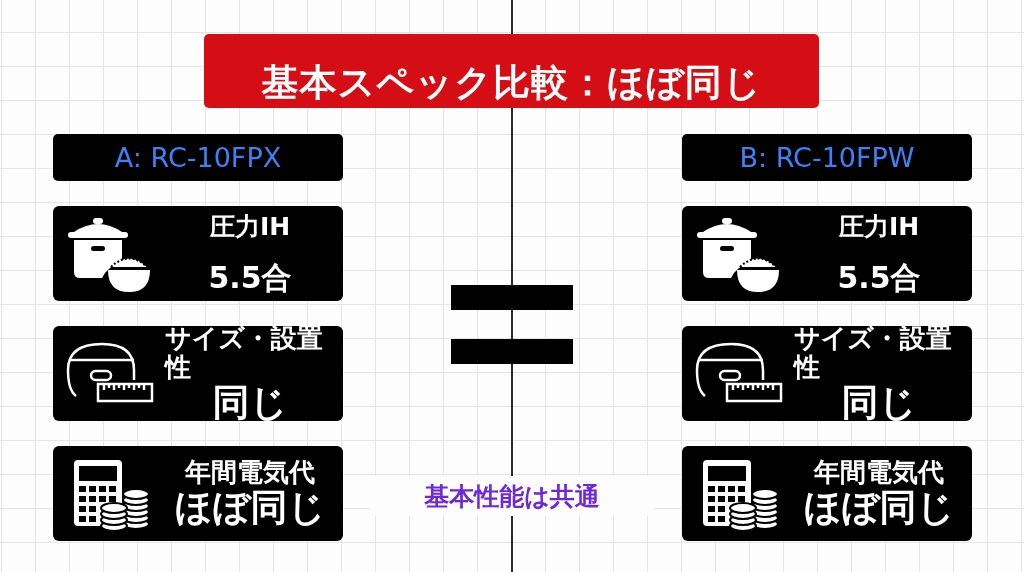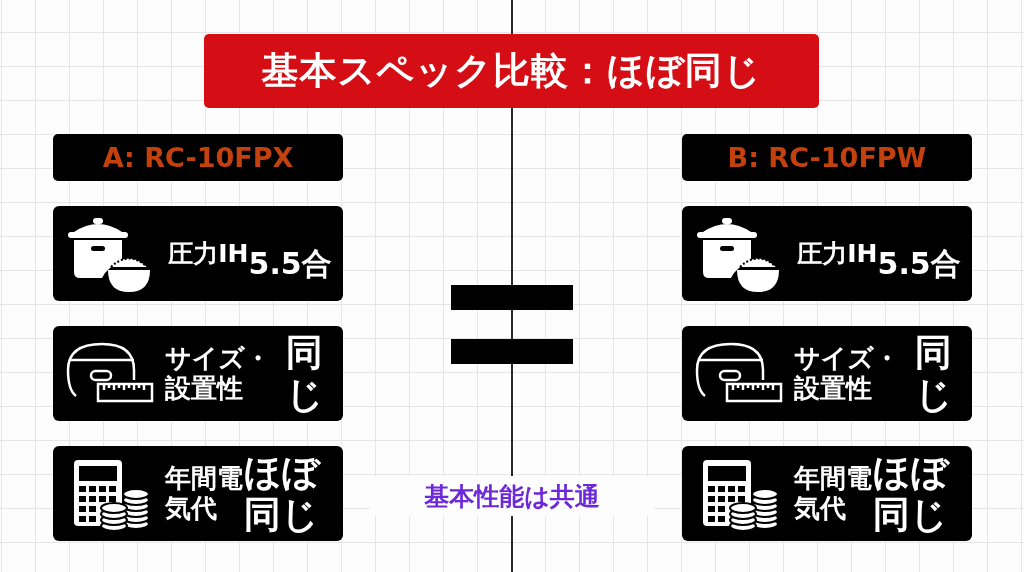--- a/index.html
+++ b/index.html
@@ -14,42 +14,42 @@
       background-position: 1px -2px;
       font-family: "DejaVu Sans", "Liberation Sans", sans-serif;
     }
     .center-line {
       position: absolute; left: 511px; top: 0; width: 2px; height: 572px;
       background: #2a2a2a;
     }
     .title-banner {
       position: absolute; left: 204px; top: 34px; width: 615px; height: 74px;
       background: #d40e14; border-radius: 5px;
-      display: flex; align-items: center; justify-content: center;
+      display: flex; align-items: flex-end; justify-content: center;
       color: #fff; font-weight: bold; font-size: 37px; letter-spacing: 1px;
     }
     .model-label {
       position: absolute; top: 134px; width: 290px; height: 47px;
       background: #000; border-radius: 5px;
       display: flex; align-items: center; justify-content: center;
-      color: #c2410c; font-weight: bold; font-size: 27px;
+      color: #3b82f6; font-weight: normal; font-size: 27px;
       font-family: "DejaVu Sans", sans-serif;
     }
     .card {
       position: absolute; width: 290px; height: 95px;
       background: #000; border-radius: 6px;
       display: flex; align-items: center;
       color: #fff;
     }
     .card .icon {
       width: 112px; height: 95px; flex: none;
       display: flex; align-items: center; justify-content: center;
     }
     .card .text {
-      flex: 1; display: flex; align-items: center; justify-content: center;
+      flex: 1; display: flex; flex-direction: column; align-items: center; justify-content: center;
       padding-right: 8px; font-weight: bold; line-height: 1.12;
     }
     .card .line1 { font-size: 26px; }
     .card .line2 { font-size: 37px; }
     .card.spec .line1 { font-size: 25px; }
     .card.spec .line2 { font-size: 30px; margin-top: 20px; }
     .equals-bar {
       position: absolute; left: 451px; width: 122px; height: 25px; background: #000;
     }
     .caption {

